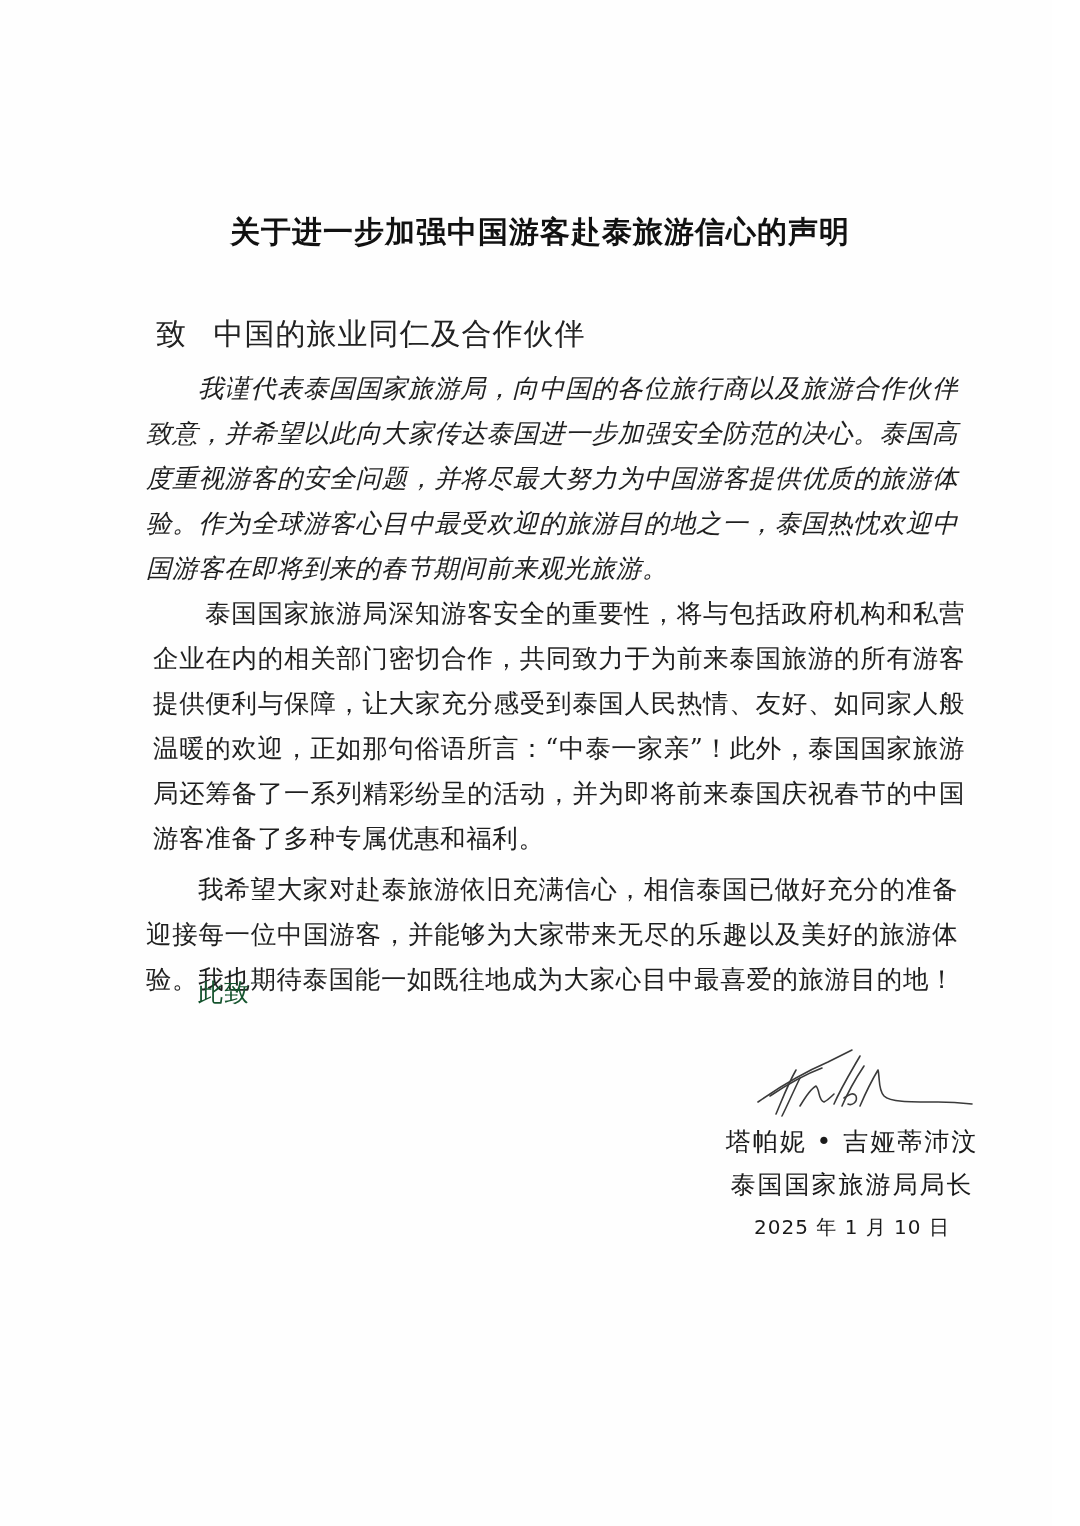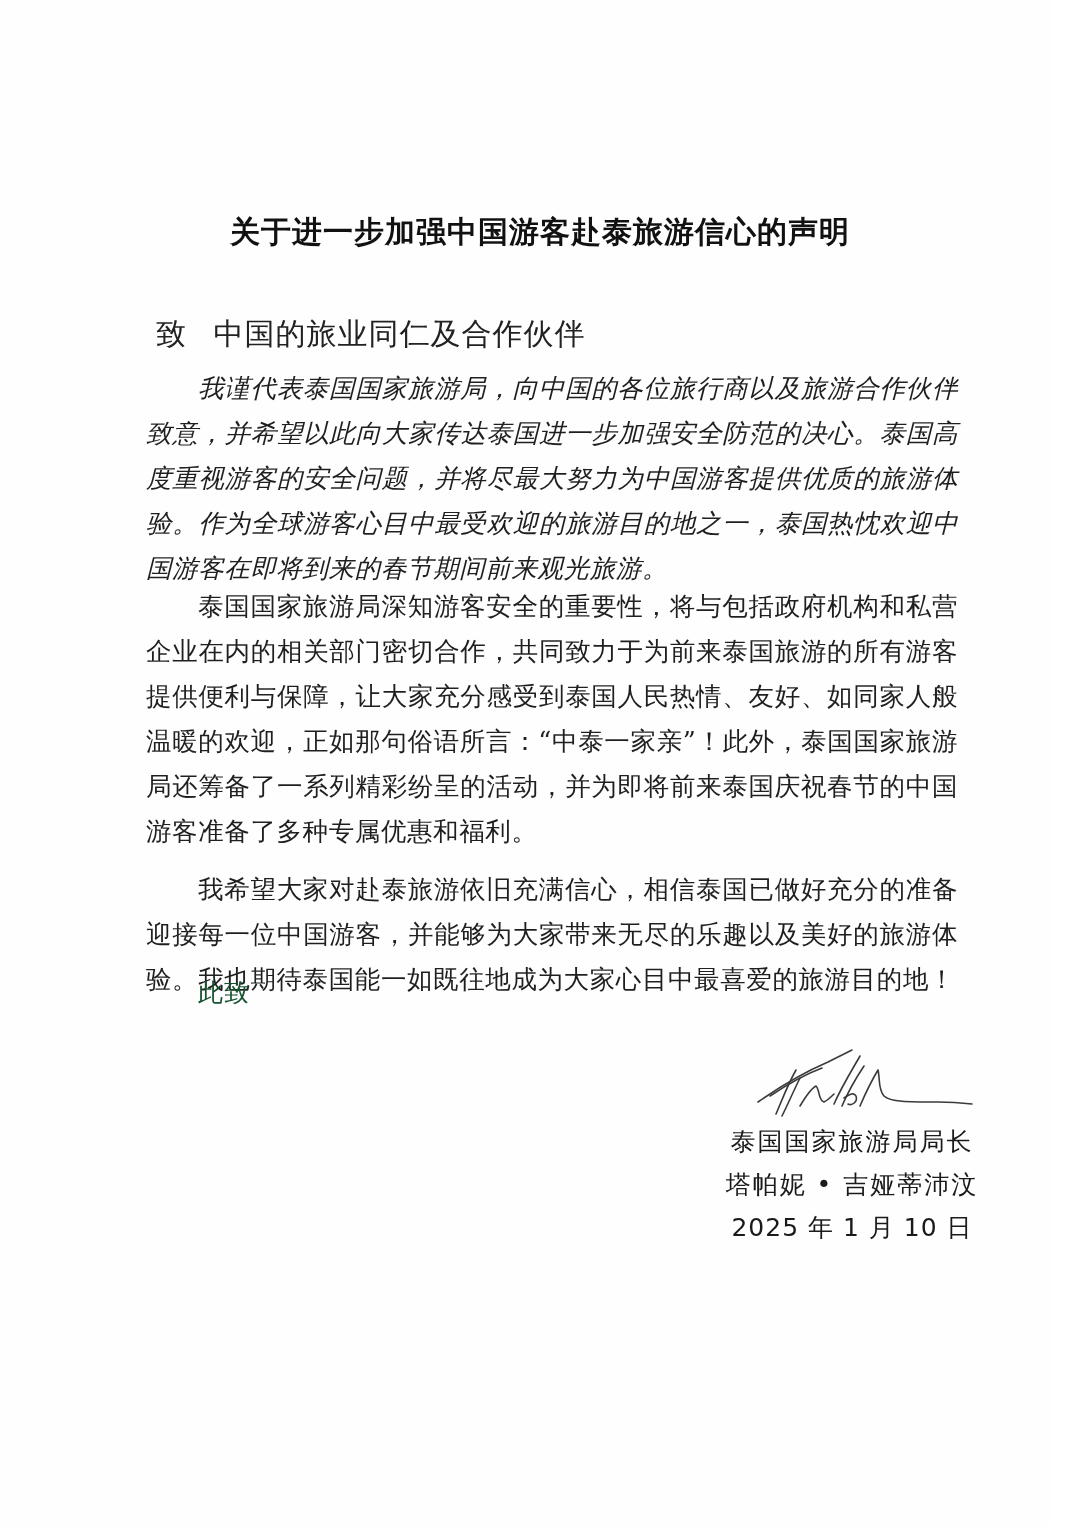--- a/index.html
+++ b/index.html
@@ -84,40 +84,40 @@
     }
     .sig-line {
       font-family: "DejaVu Sans", "Liberation Sans", sans-serif;
       font-size: 25px;
       line-height: 43px;
       letter-spacing: 2px;
       color: #1a1a1a;
     }
     .sig-date {
       font-family: "DejaVu Sans", "Liberation Sans", sans-serif;
-      font-size: 25px;
+      font-size: 20px;
       line-height: 43px;
       color: #1a1a1a;
       letter-spacing: 1px;
     }
   </style>
 </head>
 <body>
 
 <div class="page">
 
   <div class="title">关于进一步加强中国游客赴泰旅游信心的声明</div>
 
   <div class="salutation">
     <span class="to">致</span>
     <span>中国的旅业同仁及合作伙伴</span>
   </div>
 
   <p class="para p1" style="margin:0;">我谨代表泰国国家旅游局，向中国的各位旅行商以及旅游合作伙伴致意，并希望以此向大家传达泰国进一步加强安全防范的决心。泰国高度重视游客的安全问题，并将尽最大努力为中国游客提供优质的旅游体验。作为全球游客心目中最受欢迎的旅游目的地之一，泰国热忱欢迎中国游客在即将到来的春节期间前来观光旅游。</p>
-  <p class="para p2" style="margin:0;">泰国国家旅游局深知游客安全的重要性，将与包括政府机构和私营企业在内的相关部门密切合作，共同致力于为前来泰国旅游的所有游客提供便利与保障，让大家充分感受到泰国人民热情、友好、如同家人般温暖的欢迎，正如那句俗语所言：“中泰一家亲”！此外，泰国国家旅游局还筹备了一系列精彩纷呈的活动，并为即将前来泰国庆祝春节的中国游客准备了多种专属优惠和福利。</p>
+  <p class="para p2" style="margin:7px;">泰国国家旅游局深知游客安全的重要性，将与包括政府机构和私营企业在内的相关部门密切合作，共同致力于为前来泰国旅游的所有游客提供便利与保障，让大家充分感受到泰国人民热情、友好、如同家人般温暖的欢迎，正如那句俗语所言：“中泰一家亲”！此外，泰国国家旅游局还筹备了一系列精彩纷呈的活动，并为即将前来泰国庆祝春节的中国游客准备了多种专属优惠和福利。</p>
   <p class="para p3" style="margin:0;">我希望大家对赴泰旅游依旧充满信心，相信泰国已做好充分的准备迎接每一位中国游客，并能够为大家带来无尽的乐趣以及美好的旅游体验。我也期待泰国能一如既往地成为大家心目中最喜爱的旅游目的地！</p>
 
   <div class="closing">此致</div>
 
   <div class="signature">
     <svg width="230" height="80" viewBox="0 0 230 80" fill="none" stroke="#3a3a3a" stroke-width="1.6" stroke-linecap="round" stroke-linejoin="round">
 
       <path d="M10 58 C 30 44, 52 30, 80 18 C 88 14, 96 10, 104 6"></path>
 
       <path d="M28 70 C 34 56, 40 40, 48 26"></path>
@@ -127,18 +127,18 @@
       <path d="M52 62 C 58 52, 64 44, 68 42 C 72 46, 70 56, 76 58 C 80 56, 84 52, 86 50"></path>
       <path d="M86 60 C 94 42, 104 26, 112 12"></path>
       <path d="M94 62 C 100 48, 108 34, 116 22"></path>
       <path d="M96 54 C 102 50, 106 48, 108 52 C 110 58, 104 62, 100 60"></path>
 
       <path d="M112 62 C 118 48, 124 36, 130 26 C 132 34, 130 46, 136 52 C 142 58, 160 58, 190 58 C 205 58, 215 59, 224 60"></path>
     </svg>
   </div>
 
   <div class="sig-block">
+    <div class="sig-line">塔帕妮 • 吉娅蒂沛汶</div>
     <div class="sig-line">泰国国家旅游局局长</div>
-    <div class="sig-line">塔帕妮 • 吉娅蒂沛汶</div>
     <div class="sig-date">2025 年 1 月 10 日</div>
   </div>
 
 </div>
 
 </body></html>

